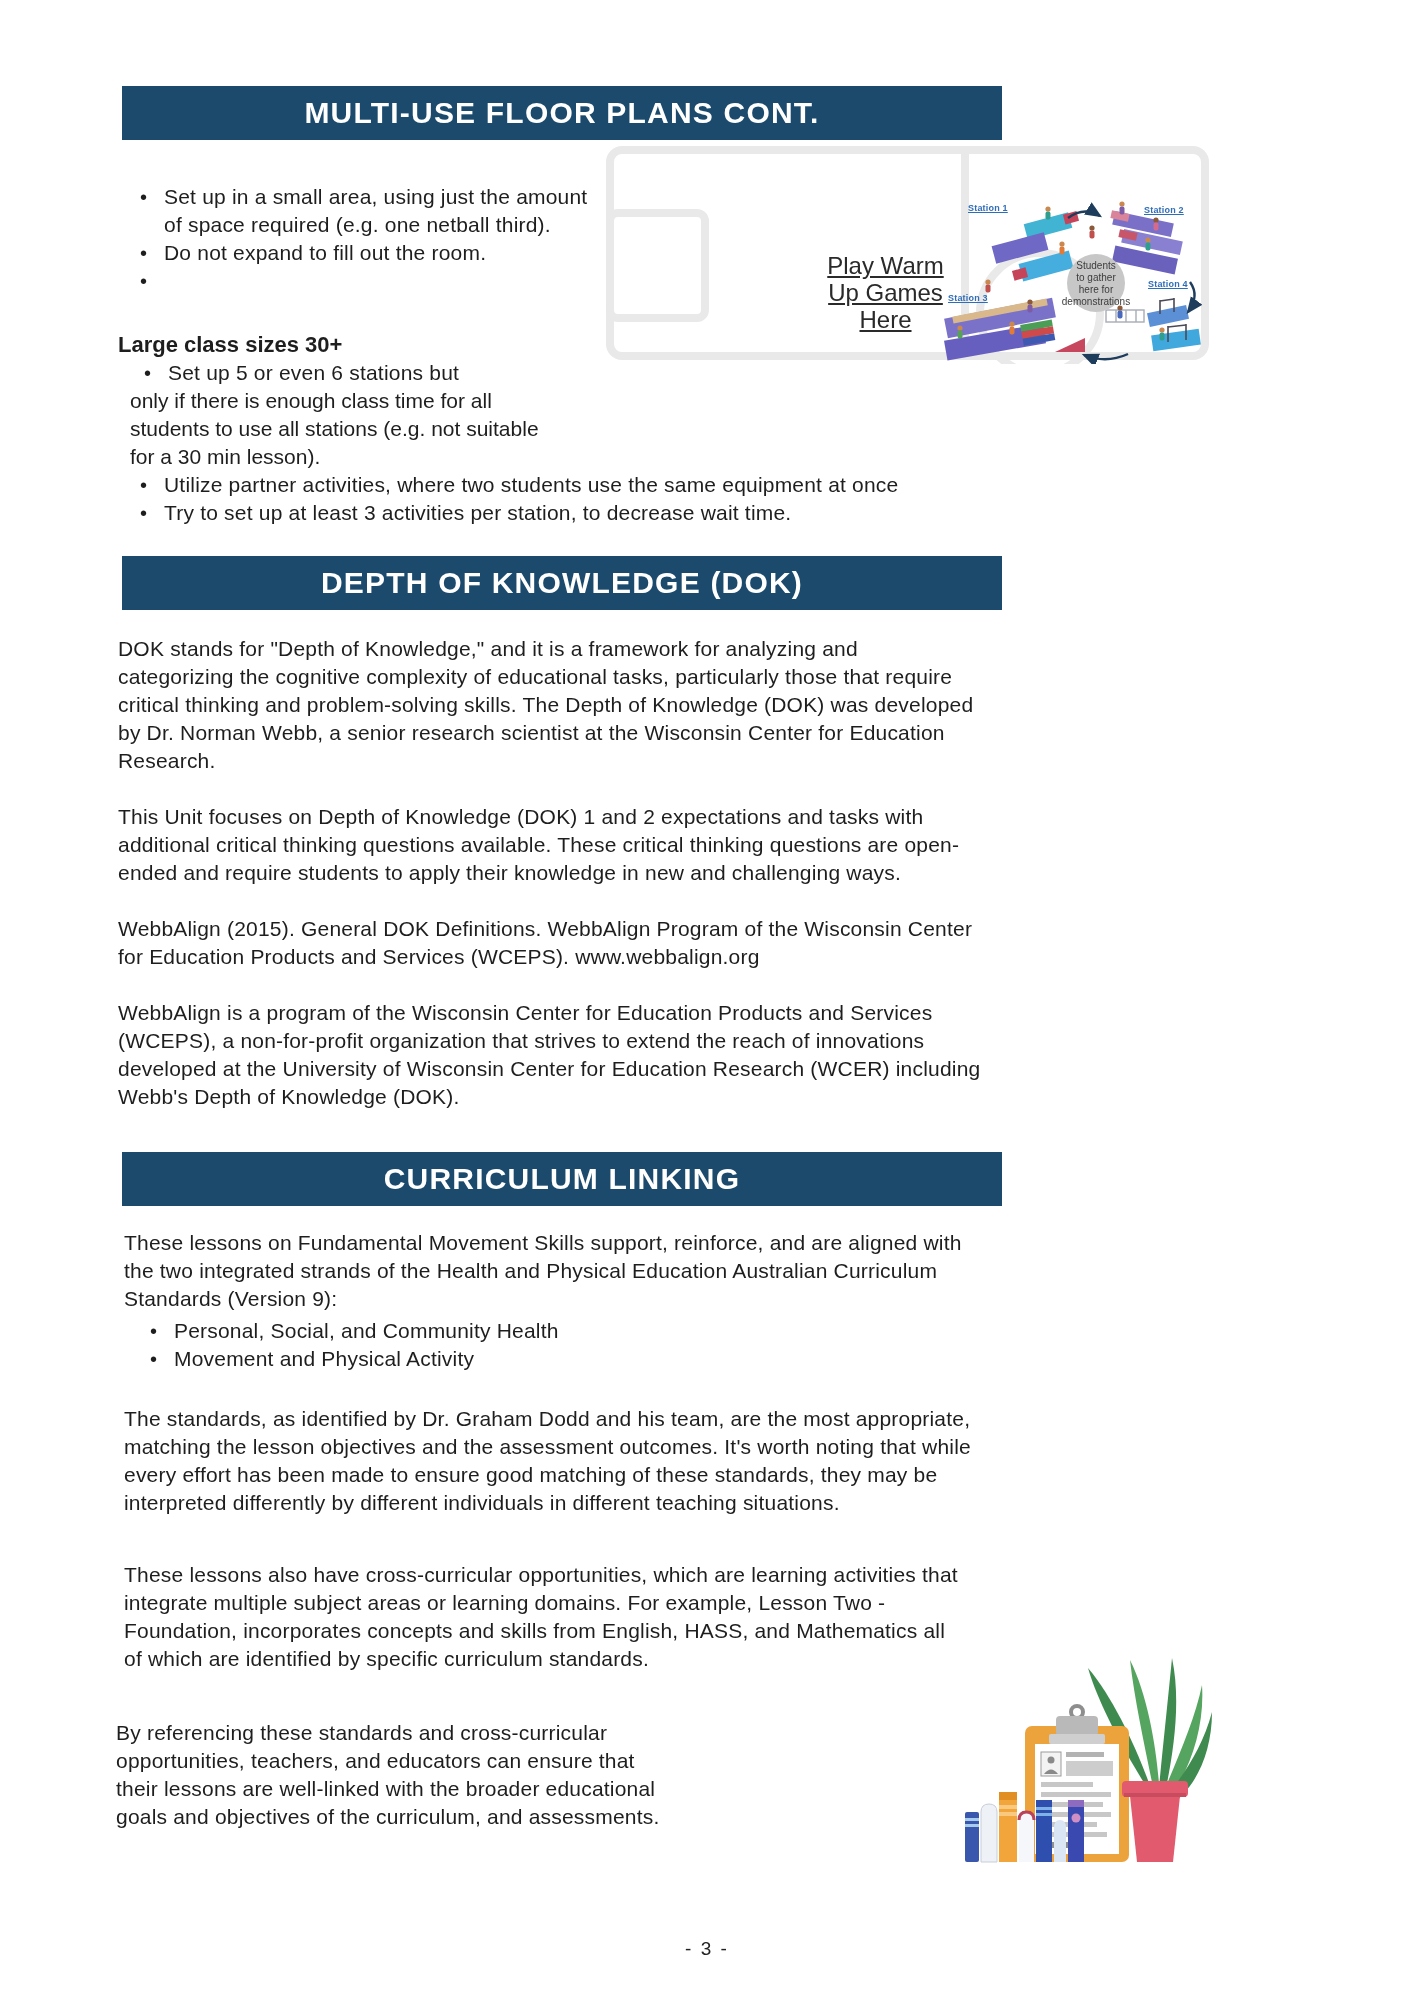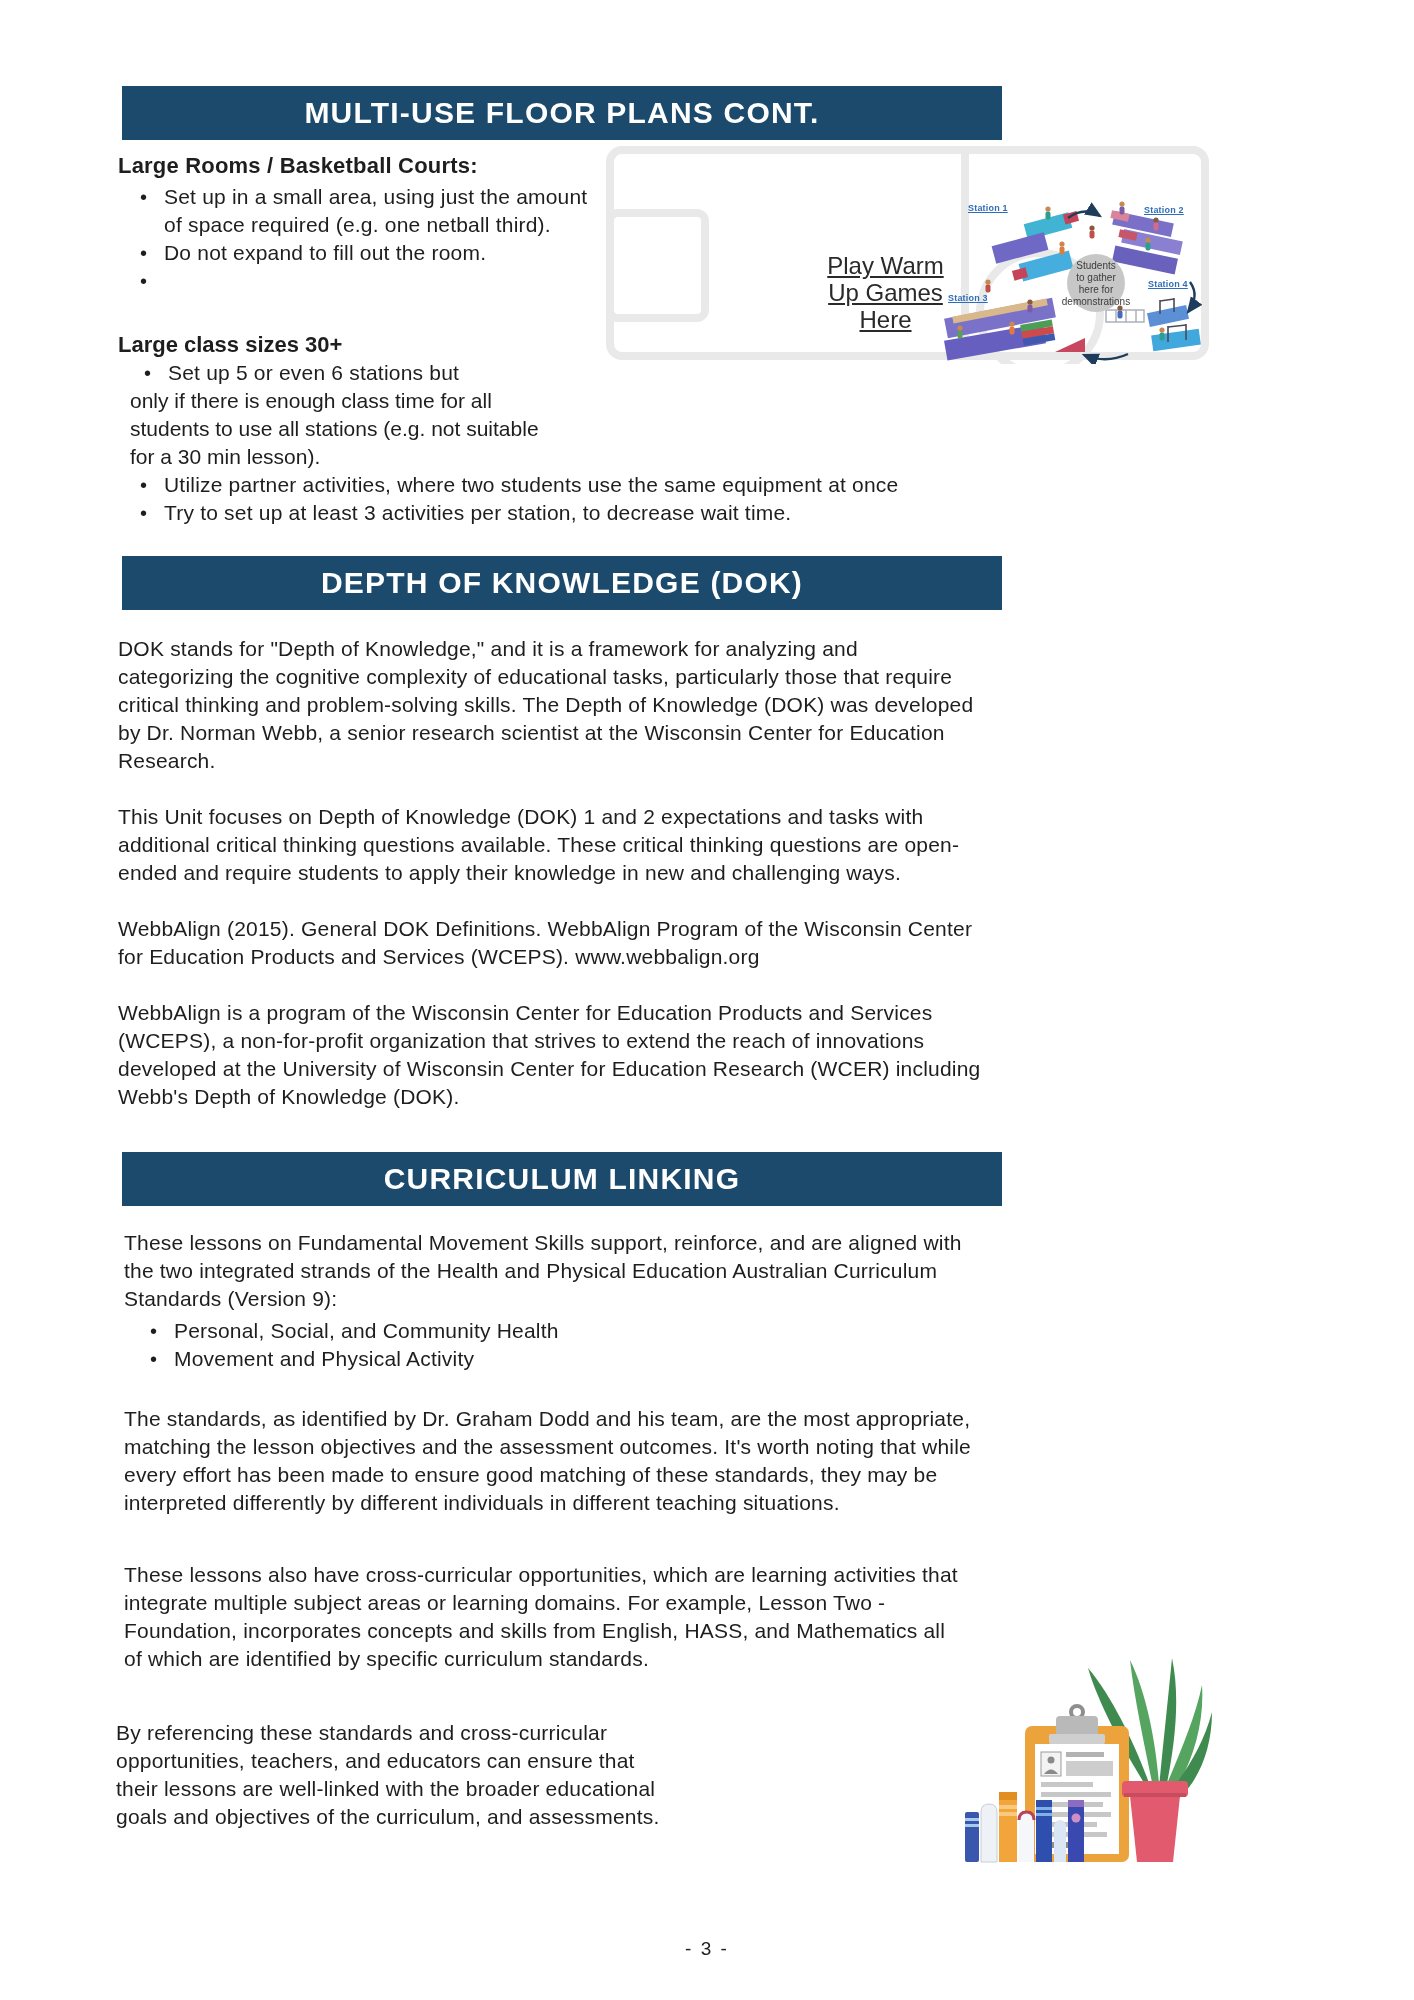--- a/index.html
+++ b/index.html
@@ -24,21 +24,20 @@
 </style>
 </head>
 <body>
 
 <div class="page">
 
   <div class="bar" style="top:86px;">
     <span class="bar-title">MULTI-USE FLOOR PLANS CONT.</span>
   </div>
 
-  <div class="txt bold-head" style="left:118px;top:152px;width:560px;">Large Rooms / Basketball Courts:</div>
 
   <div style="position:absolute;left:140px;top:183px;width:540px;">
     <div class="bullet">
       <span class="dot">•</span>
       <span class="btext">Set up in a small area, using just the amount
 of space required (e.g. one netball third).</span>
     </div>
     <div class="bullet">
       <span class="dot">•</span>
       <span class="btext">Do not expand to fill out the room.</span>

